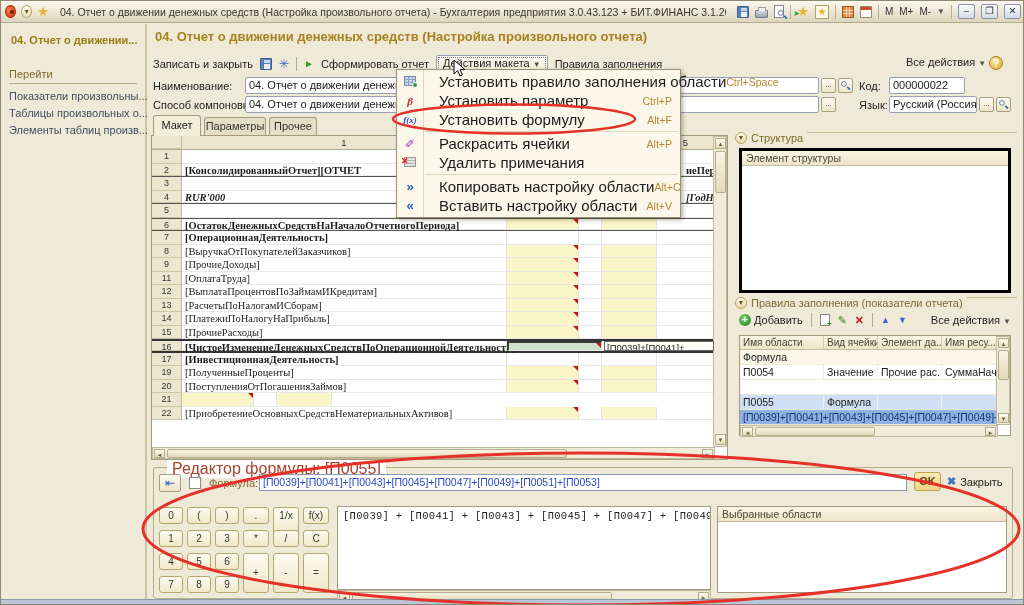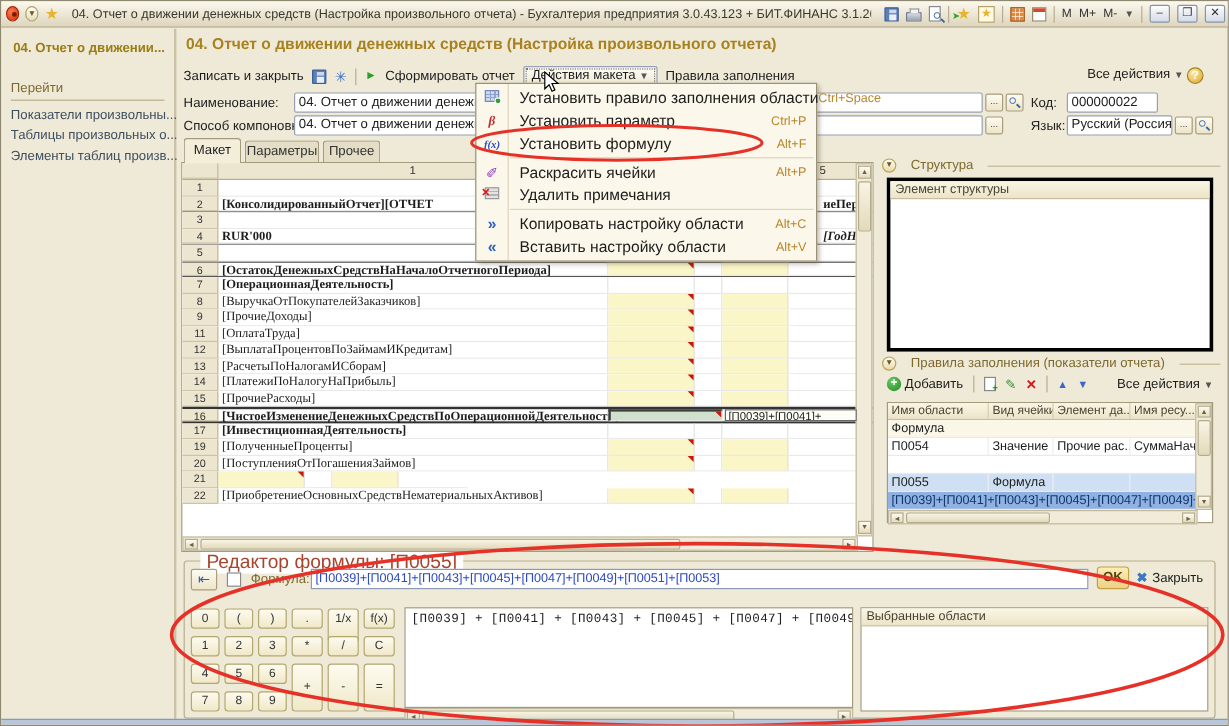--- a/index.html
+++ b/index.html
@@ -79,40 +79,40 @@
   .shead{display:flex;height:14px;background:#ece6d0;border-bottom:1px solid #b5ab8d}
   .shead span{border-right:1px solid #c2b99c;font-size:9.5px;color:#333;text-align:center;line-height:13px}
   .srow{position:relative;display:flex;height:13.5px;background:#fff}
   .srow span{border-right:1px solid #e3e3e3;border-bottom:1px solid #e9e9e9;height:100%}
   .cnum{width:30px;background:#ece6d0;border-right:1px solid #c2b99c !important;border-bottom:1px solid #cdc4a6 !important;
     font-size:9px;color:#333;text-align:center;line-height:13px}
   .clabel{width:325px;font-family:"Liberation Serif",serif;font-size:10.5px;line-height:13px;padding-left:3px;white-space:nowrap;overflow:visible}
   .c2{width:72px}.c3{width:23px}.c4{width:55px}.c5{width:58px;border-right:none !important}
   .srow.y .c2,.srow.y .c4{background:#fbf6c8}
   .srow.b .clabel{font-weight:bold}
-  .srow.i .clabel{}
+  .srow.i .clabel{font-style:italic}
   .srow.bb1{border-bottom:1px solid #555}
   .srow.bt1{border-top:1px solid #555}
   .srow.bb2{border-bottom:2px solid #333}
   .srow.bt2{border-top:2px solid #333}
   .tri{position:absolute;right:0;top:0;width:0;height:0;border-top:5px solid #cc1408;border-left:5px solid transparent}
   .c2{position:relative}
   .selcell{width:95px;background:#cfe0cd;border:2px solid #3c3c3c;position:relative}
   .tooltip{position:absolute;left:452px;top:0px;width:110px;height:13px;background:#fffef6;border:1px solid #666;
     font-size:9.5px;line-height:11px;padding:0 2px;white-space:nowrap;overflow:hidden;z-index:6}
   .frag{position:absolute;left:534px;top:0;font-family:"Liberation Serif",serif;font-size:10.5px;font-weight:bold;line-height:13px;white-space:nowrap}
   .frag.it{font-style:italic}
   
   .vsb,.hsb{position:absolute;background:#f1ecda;border:1px solid #c2b99c}
   .sbarrow{position:absolute;background:linear-gradient(#fdfbf2,#e5dcbd);border:1px solid #b5ab8d;
     font-size:6px;color:#6b6148;text-align:center;line-height:10px}
   .sbthumb{position:absolute;background:linear-gradient(#f8f4e4,#e3dabb);border:1px solid #b5ab8d;border-radius:2px}
 
   
-  .grouphdr{position:absolute;display:flex;align-items:center;gap:12px;color:#7e6a2e;font-size:11px;white-space:nowrap}
+  .grouphdr{position:absolute;display:flex;gap:4px;color:#7e6a2e;font-size:11px;white-space:nowrap}
   .grouphdr .line{height:1px;background:#c3b98f;flex:1}
   .tgl{width:12px;height:12px;border-radius:50%;background:linear-gradient(#fffef6,#ead9a8);border:1px solid #b8a458;
     font-size:7px;line-height:10px;text-align:center;color:#6b5a20}
   .listbox{position:absolute;background:#fff;border:3px solid #000000}
   .listhdr{height:15px;background:linear-gradient(#faf6e4,#ece4c8);border-bottom:1px solid #c6bd9e;
     font-size:10.5px;color:#4a4436;padding:1px 4px;white-space:nowrap}
   .rtool{position:absolute;display:flex;align-items:center;gap:8px;font-size:11px}
   .addc{width:12px;height:12px;border-radius:50%;background:radial-gradient(circle at 35% 30%,#6cc86c,#1e8a1e);
     color:#fff;font-size:10px;line-height:11px;text-align:center;font-weight:bold}
   .pg{width:10px;height:12px;background:#fff;border:1px solid #888;position:relative}
@@ -150,21 +150,21 @@
   .exprbox{position:absolute;left:336px;top:505px;width:374px;height:84px;background:#fff;border:1px solid #a49a7c;
     font-family:"Liberation Mono",monospace;font-size:10.5px;letter-spacing:.3px;padding:3px 5px;white-space:nowrap;overflow:hidden}
   .selareas{position:absolute;left:716px;top:505px;width:290px;height:87px;background:#fff;border:1px solid #a49a7c}
 
   
   .menu{position:absolute;left:395px;top:68px;width:285px;background:#fbf7ea;border:1px solid #9a9076;
     box-shadow:2px 2px 4px rgba(60,50,20,.35);z-index:80;padding:2px 0}
   .menu .iconcol{position:absolute;left:26px;top:0;bottom:0;width:1px;background:#ddd5ba}
   .mitem{position:relative;height:19px;display:flex;align-items:center;cursor:pointer}
   .mitem .mic{width:26px;text-align:center;flex:0 0 26px}
-  .mitem .mlabel{font-size:13px;color:#1d1d1d;padding-left:10px;flex:1;white-space:nowrap}
+  .mitem .mlabel{font-size:15px;color:#1d1d1d;padding-left:16px;flex:1;white-space:nowrap}
   .mitem .mkey{font-size:10.5px;color:#b8872c;padding-right:8px;white-space:nowrap}
   .msep{height:1px;background:#ddd5ba;margin:2px 2px 2px 28px}
   .ic-grid{display:inline-block;width:12px;height:10px;border:1px solid #7787b8;background:#cdd8ee;position:relative;
     background-image:repeating-linear-gradient(0deg,transparent 0 2px,#8fa3cc 2px 3px),repeating-linear-gradient(90deg,transparent 0 3px,#8fa3cc 3px 4px)}
   .ic-grid i{position:absolute;right:-3px;bottom:-3px;width:6px;height:6px;border-radius:50%;background:#2ea02e;border:1px solid #fff}
   .ic-param{font-family:"Liberation Serif",serif;font-weight:bold;font-style:italic;color:#c03030;font-size:11px}
   .ic-fx{font-family:"Liberation Serif",serif;font-style:italic;font-weight:bold;color:#2b48c8;font-size:9px}
   .ic-paint{color:#8a3ab8;font-size:12px}
   .ic-delnote{display:inline-block;width:12px;height:10px;border:1px solid #999;background:#e3e3e3;position:relative;
     background-image:repeating-linear-gradient(0deg,transparent 0 2px,#b5b5b5 2px 3px)}

